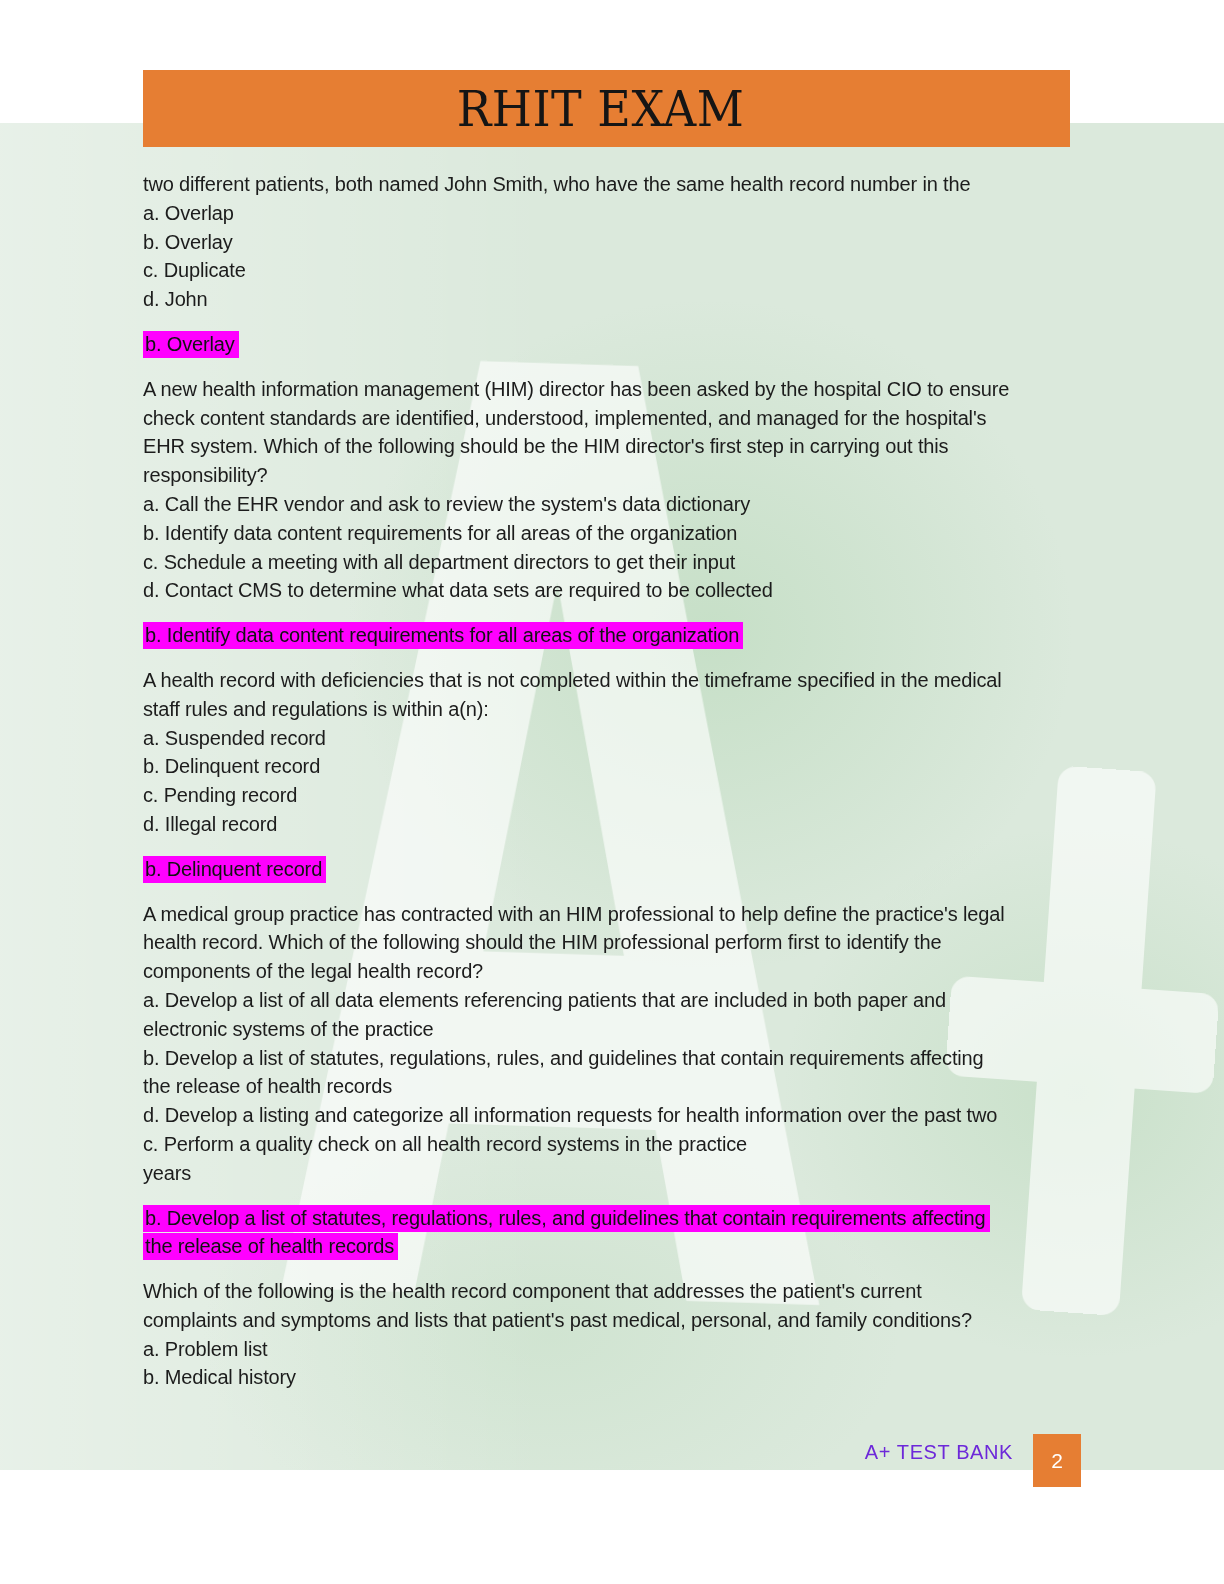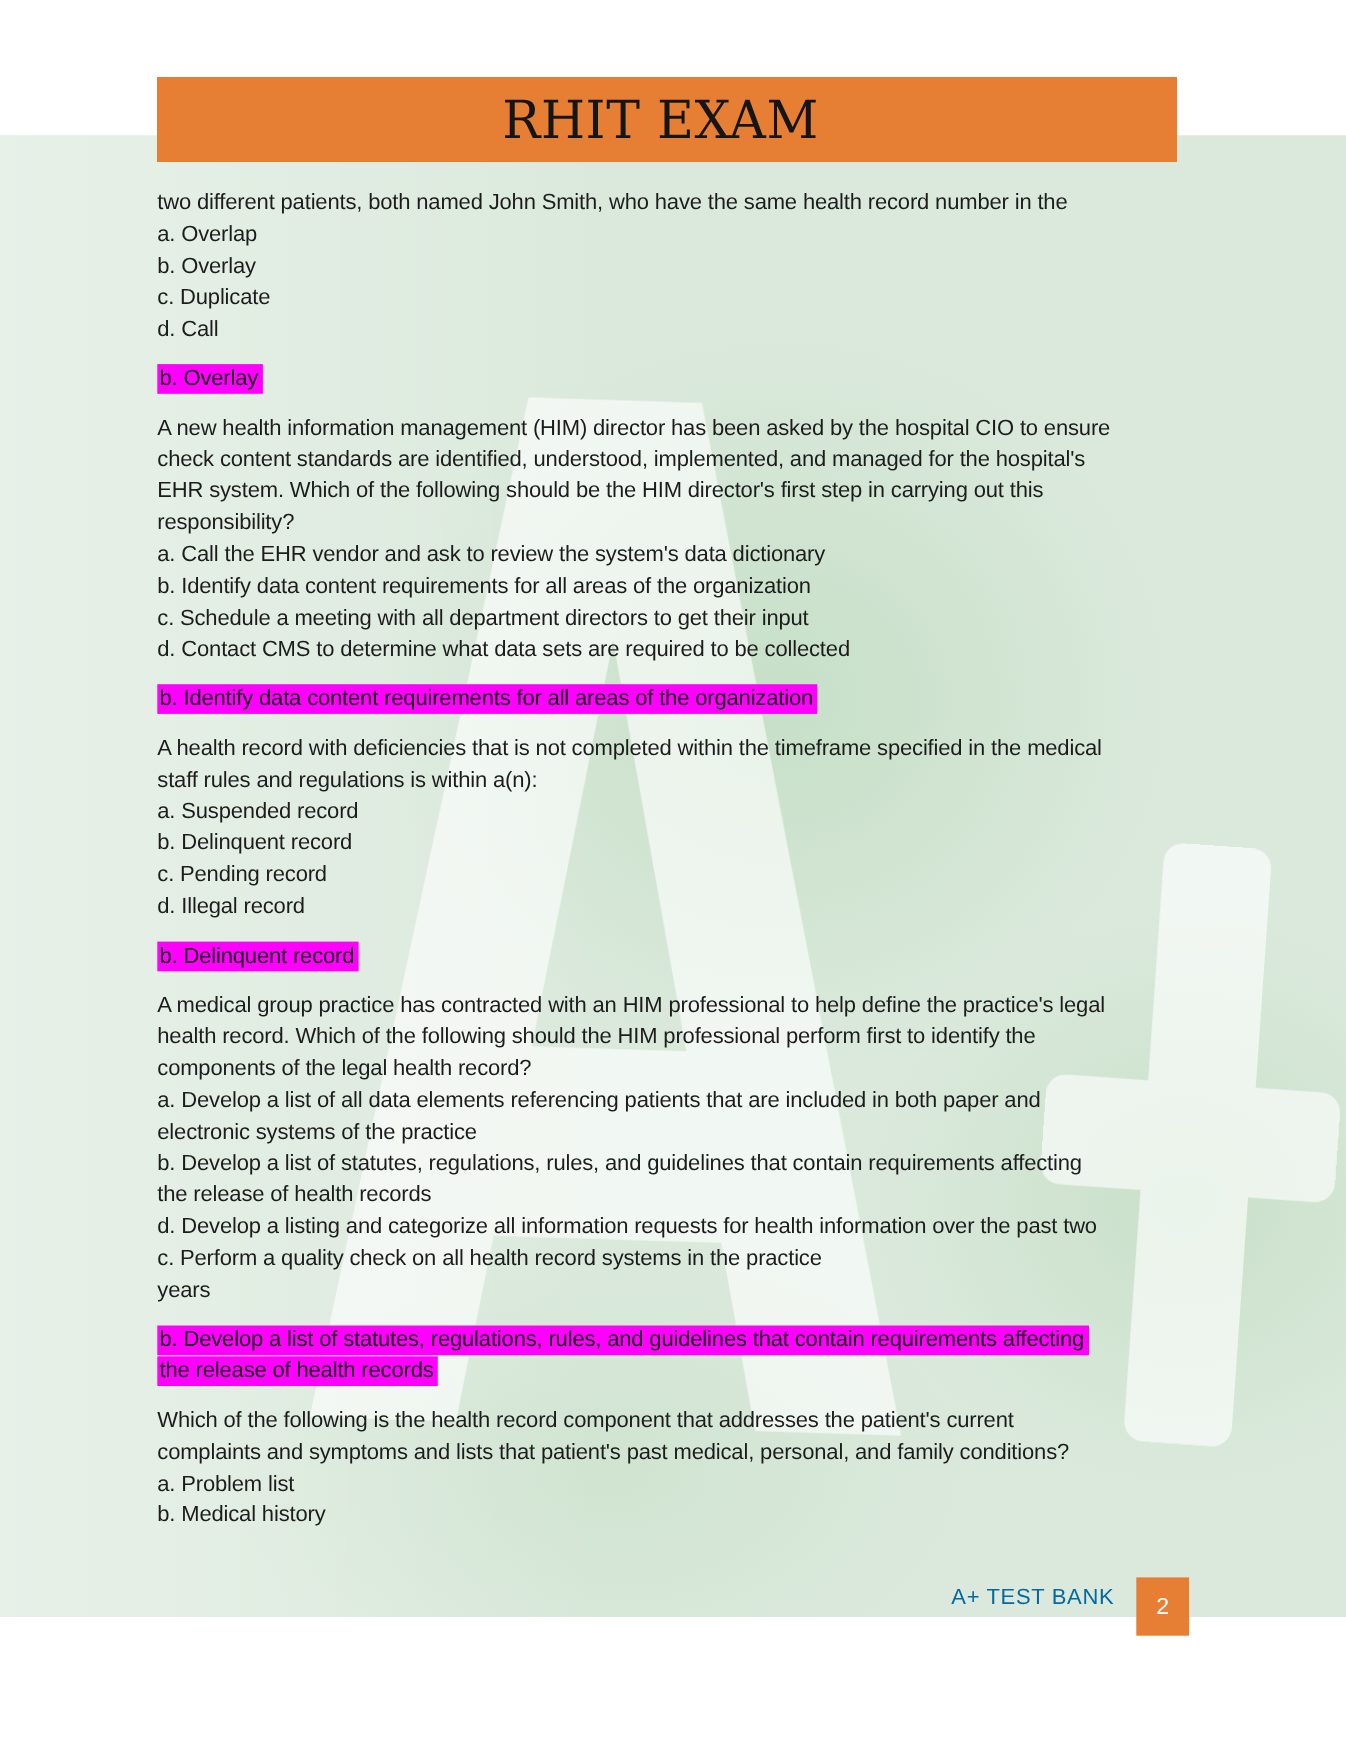--- a/index.html
+++ b/index.html
@@ -75,21 +75,21 @@
     color: #121212;
   }
   
   .footer-brand {
     position: absolute;
     left: 143px; top: 1441px;
     width: 870px;
     text-align: right;
     font-size: 20px;
     letter-spacing: 0.6px;
-    color: #0369a1;
+    color: #6d28d9;
   }
   .page-number-box {
     position: absolute;
     left: 1033px; top: 1434px;
     width: 48px; height: 53px;
     background: var(--banner, #e67e33);
     display: flex;
     align-items: center;
     justify-content: center;
     color: #ffffff;
@@ -117,21 +117,21 @@
     <div class="banner-title">RHIT EXAM</div>
   </div>
 
   <div class="content">
 
     <div class="block question">
       <div class="line">two different patients, both named John Smith, who have the same health record number in the</div>
       <div class="line">a. Overlap</div>
       <div class="line">b. Overlay</div>
       <div class="line">c. Duplicate</div>
-      <div class="line">d. Call</div>
+      <div class="line">d. John</div>
     </div>
 
     <div class="block answer">
       <div class="line"><span class="hl">b. Overlay</span></div>
     </div>
 
     <div class="block question">
       <div class="line">A new health information management (HIM) director has been asked by the hospital CIO to ensure</div>
       <div class="line">check content standards are identified, understood, implemented, and managed for the hospital's</div>
       <div class="line">EHR system. Which of the following should be the HIM director's first step in carrying out this</div>

